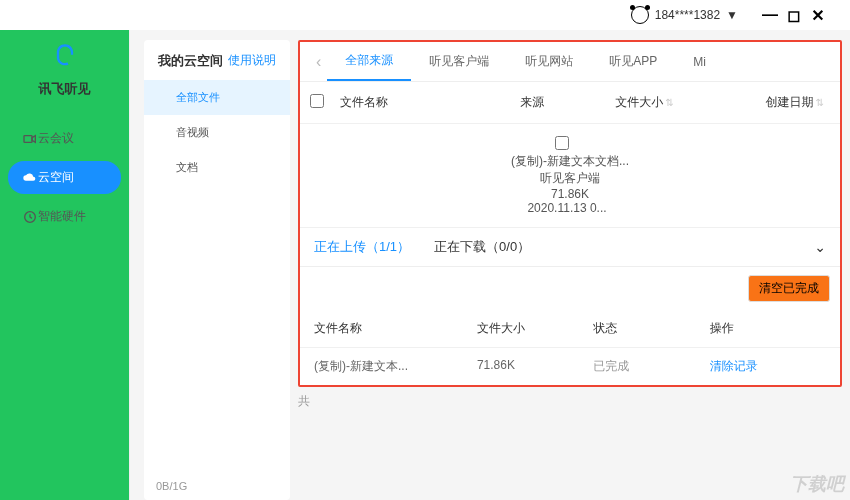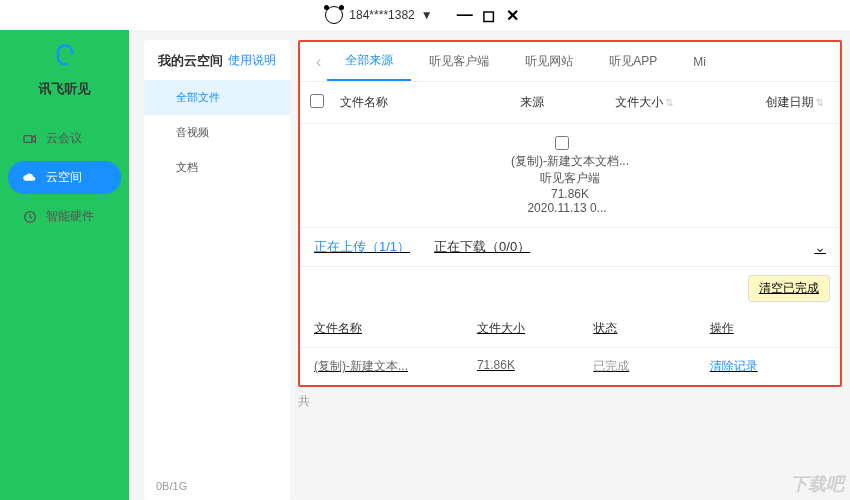--- a/index.html
+++ b/index.html
@@ -1,28 +1,28 @@
 <!DOCTYPE html>
 <html><head>
 <meta charset="utf-8">
 <style>
 * { margin: 0; padding: 0; box-sizing: border-box; font-family: "Microsoft YaHei", Arial, sans-serif; }
 body { width: 850px; height: 500px; overflow: hidden; background: #f5f5f5; position: relative; }
-.titlebar { height: 30px; background: #fff; display: flex; align-items: center; justify-content: center; padding: 0 4px; font-size: 12px; }
+.titlebar { height: 30px; background: #fff; display: flex; align-items: center; justify-content: flex-end; padding: 0 20px; font-size: 12px; }
 .titlebar .account { display: flex; align-items: center; gap: 6px; margin-right: 20px; color: #333; }
 .titlebar .panda { width: 18px; height: 18px; background: #fff; border: 1px solid #000; border-radius: 50%; position: relative; }
 .titlebar .panda::before, .titlebar .panda::after { content: ''; position: absolute; width: 5px; height: 5px; background: #000; border-radius: 50%; top: -2px; }
 .titlebar .panda::before { left: -2px; } .titlebar .panda::after { right: -2px; }
 .titlebar .winbtn { width: 24px; height: 24px; display: flex; align-items: center; justify-content: center; font-size: 16px; cursor: pointer; font-weight: bold; }
 .app { display: flex; height: 470px; }
 .leftnav { width: 130px; background: #22c55e; border-right: 1px solid #eee; }
 .logo { text-align: center; padding: 12px 0 18px; }
 .logo-icon { width: 28px; height: 28px; margin: 0 auto 6px; color: #1890ff; }
 .logo-text { font-size: 13px; font-weight: 600; color: #333; }
-.navitem { display: flex; align-items: center; gap: 8px; padding: 8px 14px; margin: 6px 8px; border-radius: 16px; font-size: 12px; color: #555; cursor: pointer; }
+.navitem { display: flex; align-items: center; gap: 0; padding: 8px 14px; margin: 6px 8px; border-radius: 16px; font-size: 12px; color: #555; cursor: pointer; }
 .navitem.active { background: #1890ff; color: #fff; }
 .navicon { width: 16px; height: 16px; display: inline-block; }
 .midnav { width: 146px; background: #fff; margin-left: 14px; margin-top: 10px; border-radius: 4px; padding-top: 12px; }
 .midhead { display: flex; justify-content: space-between; padding: 0 14px 10px; font-size: 13px; }
 .midhead .mt { color: #333; font-weight: 600; }
 .midhead .help { color: #1890ff; font-size: 12px; }
 .miditem { padding: 10px 32px; font-size: 11px; color: #555; cursor: pointer; }
 .miditem.active { background: #e6f4ff; color: #1890ff; }
 .storage { position: absolute; left: 156px; bottom: 8px; font-size: 11px; color: #999; }
 .main { flex: 1; margin: 10px 8px 0 8px; }
@@ -42,27 +42,27 @@
 .filetable .hrow, .filetable .drow { display: flex; align-items: center; padding: 12px 10px; border-bottom: 1px solid #f0f0f0; }
 .filetable .hrow { color: #333; font-weight: 500; }
 .filetable .cb { width: 30px; }
 .filetable .c-name { flex: 1.9; }
 .filetable .c-src { flex: 1; }
 .filetable .c-size { flex: 1; }
 .filetable .c-date { flex: 1.2; text-align: right; padding-right: 6px; }
 .filetable .drow { color: #555; flex-direction: column; }
 .sorticon { color: #ccc; font-size: 10px; margin-left: 2px; }
 input[type=checkbox]{ width:14px; height:14px; }
-.dlpanel { margin-top: 0; text-decoration: underline; }
+.dlpanel { margin-top: 0; }
 .dltabs { display: flex; align-items: center; padding: 10px 14px; border-bottom: 1px solid #eee; font-size: 13px; }
 .dltab { margin-right: 24px; color: #333; cursor: pointer; }
 .dltab.active { color: #1890ff; }
 .dltabs .chevd { margin-left: auto; color: #333; font-size: 14px; }
 .clearrow { display: flex; justify-content: flex-end; padding: 8px 10px; }
-.clearbtn { border: 1px solid #ddd; background: #fef9c3; padding: 4px 10px; font-size: 12px; border-radius: 3px; cursor: pointer; }
+.clearbtn { border: 1px solid #ddd; background: #f97316; padding: 4px 10px; font-size: 12px; border-radius: 3px; cursor: pointer; }
 .dtable .dh, .dtable .dr { display: flex; padding: 10px 14px; font-size: 12px; }
 .dtable .dh { color: #333; border-bottom: 1px solid #f0f0f0; }
 .dtable .dr { color: #666; }
 .dtable .q-name { flex: 1.4; }
 .dtable .q-size { flex: 1; }
 .dtable .q-status { flex: 1; color: #999; }
 .dtable .q-op { flex: 1; }
 .dtable .dr .q-op { color: #1890ff; cursor: pointer; }
 .watermark { position: absolute; right: 6px; bottom: 4px; font-size: 18px; color: rgba(0,0,0,0.15); font-style: italic; font-weight: bold; }
 </style>

